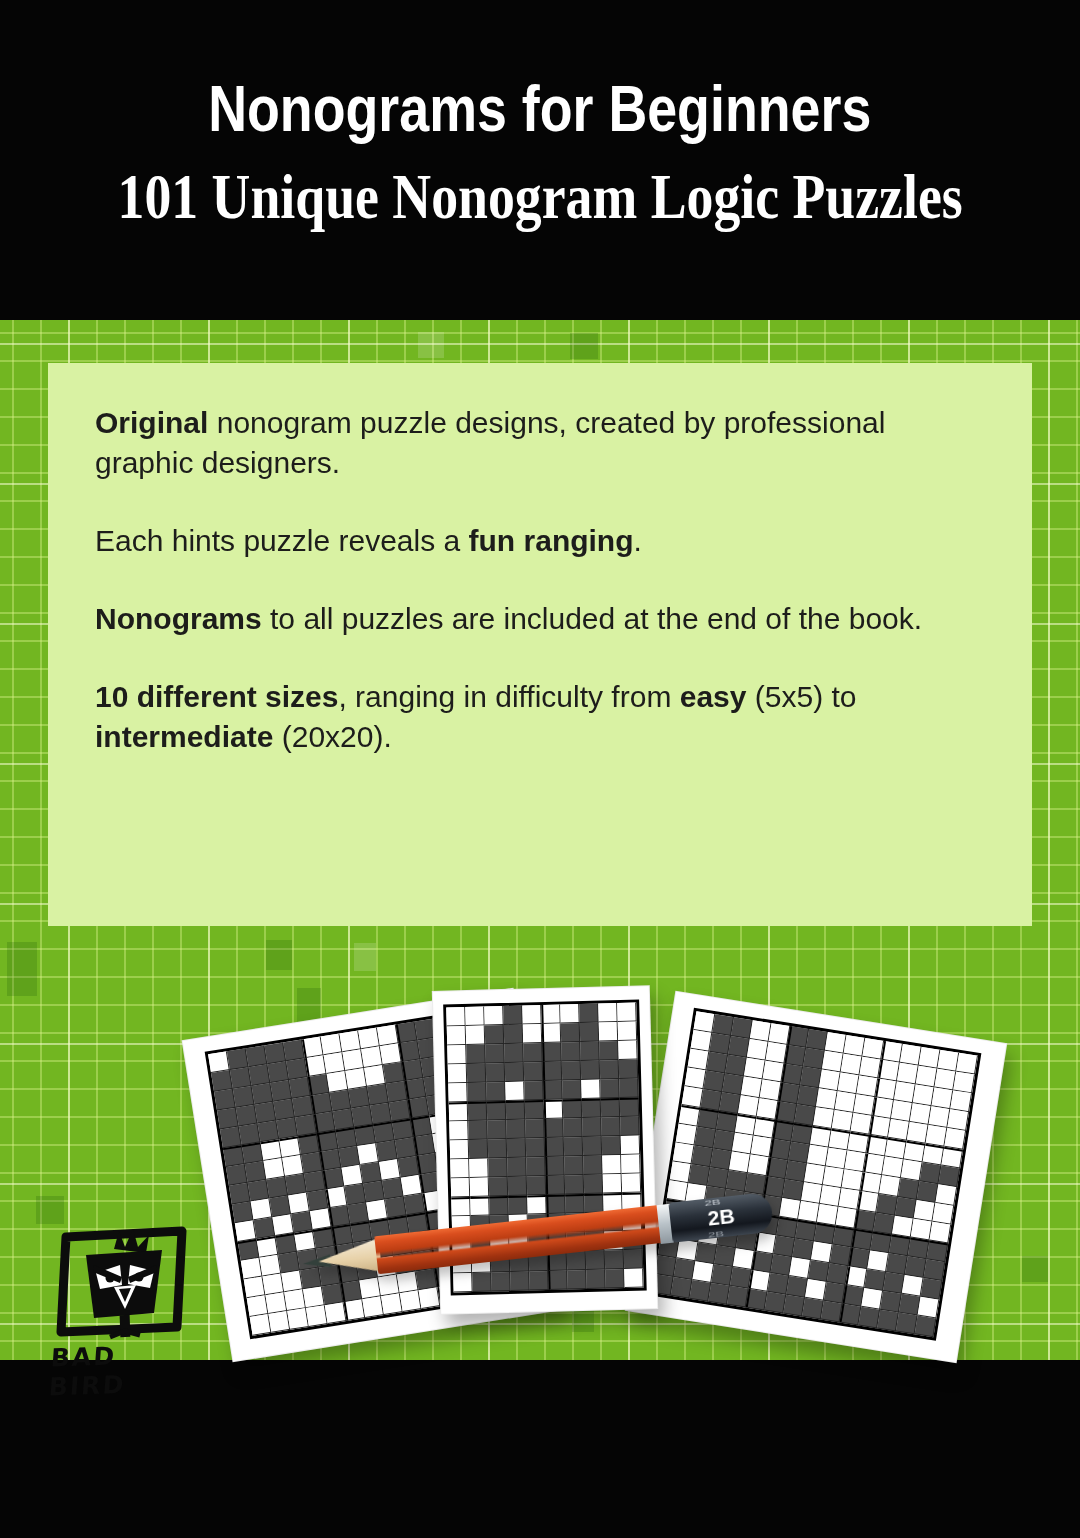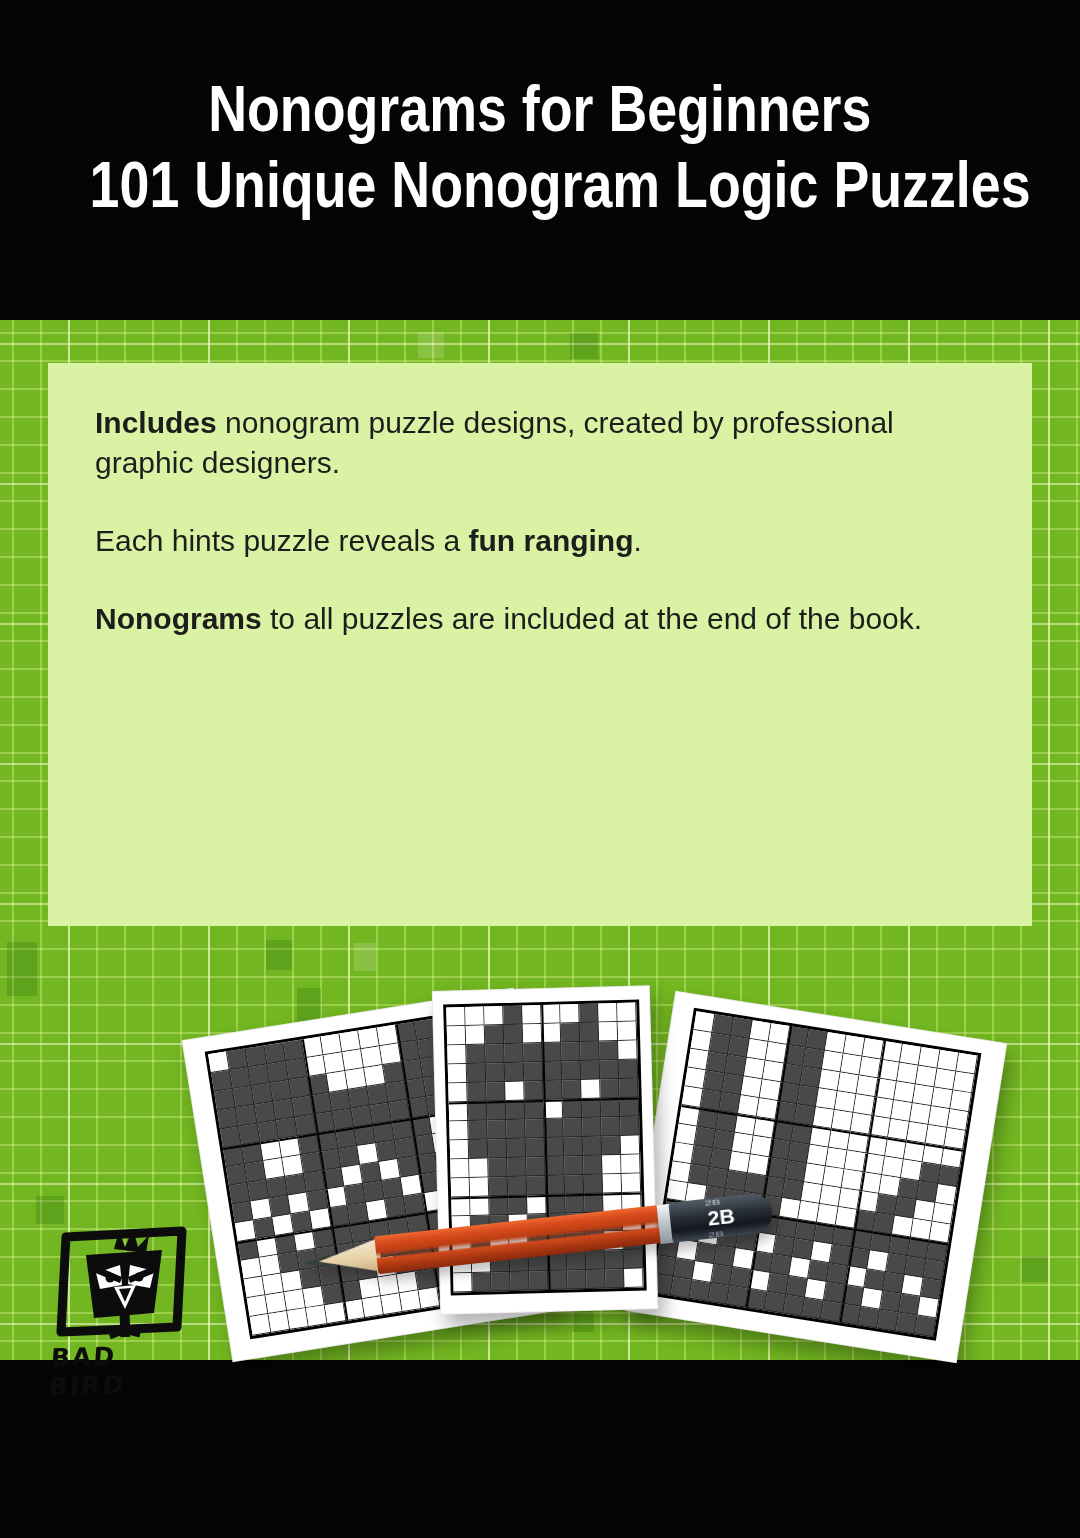--- a/index.html
+++ b/index.html
@@ -3,21 +3,21 @@
 <meta charset="utf-8">
 <style>
   html,body{margin:0;padding:0;background:#000;}
   .page{position:relative;width:1080px;height:1538px;overflow:hidden;
         font-family:"Liberation Sans",sans-serif;background:#050505;}
 
   
   .header{position:absolute;left:0;top:0;width:1080px;height:320px;background:#050505;color:#ffffff;}
   .title-line{position:absolute;width:100%;text-align:center;font-weight:bold;font-size:64px;white-space:nowrap;}
   .title-line .cond{display:inline-block;transform:scaleX(0.84);transform-origin:center;}
-  .t1{top:72px;} .t2{top:148px;}
+  .t1{top:72px;} .t2{top:160px;font-family:Liberation Serif, serif;}
   .subtitle{position:absolute;top:238px;width:100%;text-align:center;font-weight:bold;font-size:36px;white-space:nowrap;}
   .subtitle .cond{display:inline-block;transform:scaleX(0.90);transform-origin:center;}
 
   
   .green{position:absolute;left:0;top:320px;width:1080px;height:1040px;
     background-color:#72b621;
     background-image:
       linear-gradient(to right, rgba(245,252,210,0.55) 0 2px, transparent 2px),
       linear-gradient(to bottom, rgba(245,252,210,0.55) 0 2px, transparent 2px),
       linear-gradient(to right, rgba(220,244,140,0.40) 0 2px, transparent 2px),
@@ -99,23 +99,24 @@
     <div class="acc light" style="left:354px;top:623px;width:22px;height:28px;"></div>
     <div class="acc" style="left:297px;top:668px;width:24px;height:44px;"></div>
     <div class="acc" style="left:964px;top:740px;width:26px;height:26px;"></div>
     <div class="acc" style="left:36px;top:876px;width:28px;height:28px;"></div>
     <div class="acc" style="left:828px;top:936px;width:26px;height:26px;"></div>
     <div class="acc" style="left:1022px;top:936px;width:26px;height:26px;"></div>
     <div class="acc" style="left:572px;top:990px;width:22px;height:22px;"></div>
 
     <div class="feature-box">
       <div>
-          <p><b>Includes</b><span> nonogram puzzle designs, created by professional graphic designers.</span></p>
+          <p><b>Original</b><span> nonogram puzzle designs, created by professional graphic designers.</span></p>
           <p><span>Each hints puzzle reveals a </span><b>fun ranging</b><span>.</span></p>
           <p><b>Nonograms</b><span> to all puzzles are included at the end of the book.</span></p>
+          <p><b>10 different sizes</b><span>, ranging in difficulty from </span><b>easy</b><span> (5x5) to </span><b>intermediate</b><span> (20x20).</span></p>
         </div>
     </div>
 
     <div class="card card-left">
       <div class="ngrid" style="grid-template-columns: repeat(15, 19px);">
           <div class="ncell" style="width: 19px; height: 19px;"></div>
           <div class="ncell f" style="width: 19px; height: 19px;"></div>
           <div class="ncell f" style="width: 19px; height: 19px;"></div>
           <div class="ncell f" style="width: 19px; height: 19px;"></div>
           <div class="ncell f" style="width: 19px; height: 19px;"></div>

